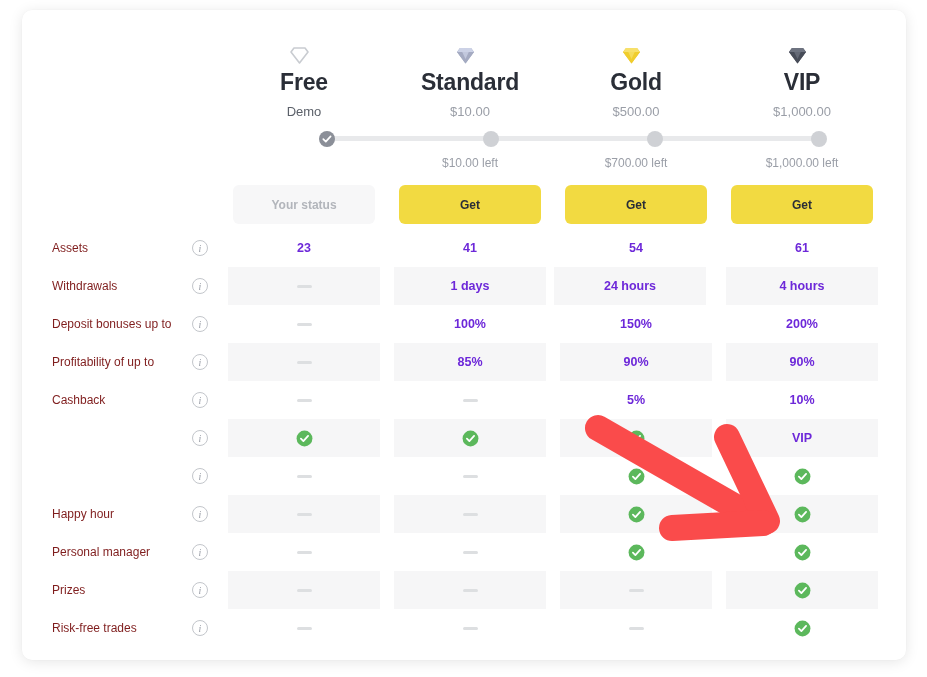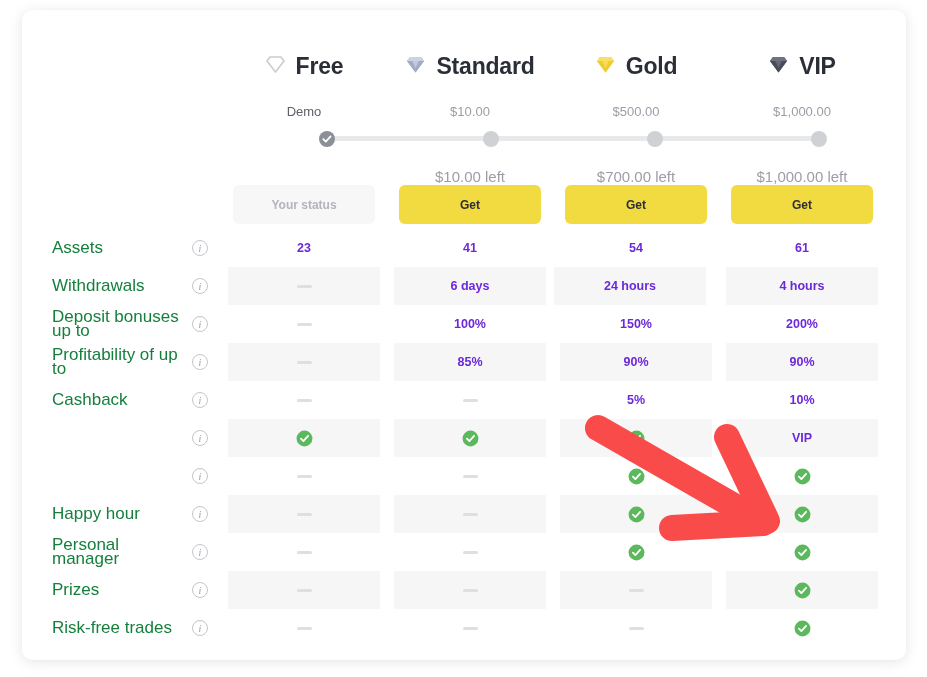--- a/index.html
+++ b/index.html
@@ -15,21 +15,21 @@
     position:absolute;
     left:22px;top:10px;
     width:884px;height:650px;
     background:#ffffff;
     border-radius:10px;
     box-shadow:0 2px 14px rgba(0,0,0,0.10), 0 0 0 0.5px rgba(0,0,0,0.015);
   }
 
   
   
-  .tier-head{position:absolute;top:36px;height:40px;display:flex;align-items:center;justify-content:center;}
+  .tier-head{position:absolute;top:36px;height:40px;display:flex;align-items:center;justify-content:flex-start;flex-direction:column;}
   .tier-head .gem{margin-right:10px;display:block;}
   .tier-head .nm{
     font-size:23px;font-weight:bold;color:#2a2e37;letter-spacing:-0.2px;
   }
 
   .price{
     position:absolute;top:94px;height:18px;
     text-align:center;font-size:13px;color:#9a9ea7;
   }
   .left-lbl{
@@ -43,42 +43,42 @@
   .knob{
     position:absolute;top:0;width:16px;height:16px;border-radius:50%;
     background:#cfd1d5;
   }
   .knob.done{background:#8b8f98;}
   .knob .tick{
     position:absolute;left:0;top:0;width:16px;height:16px;
   }
   .leftnote{
     position:absolute;top:146px;height:16px;text-align:center;
-    font-size:15px;color:#9a9ea7;margin-top:12px;
+    font-size:12px;color:#9a9ea7;
   }
 
   
   .btn{
     position:absolute;top:175px;height:39px;border-radius:6px;
     display:flex;align-items:center;justify-content:center;
     font-size:12px;font-weight:bold;cursor:pointer;
     border:none;
     font-family:"Liberation Sans","DejaVu Sans",sans-serif;
   }
   .btn.status{background:#f7f7f8;color:#b2b5bb;cursor:default;}
   .btn.get{background:#f2da41;color:#2a2e37;}
 
   
   .tbl{position:absolute;left:0;top:219px;width:884px;}
   .row{position:relative;height:38px;}
   .row.alt .cell{background:#f6f6f7;}
   .rowlabel{
     position:absolute;left:30px;width:130px;top:0;height:38px;
     display:flex;align-items:center;
-    font-size:17px;color:#15803d;line-height:14px;
+    font-size:12px;color:#7f1d1d;line-height:14px;
   }
   .infoicon{
     position:absolute;left:170px;top:50%;margin-top:-8px;
     width:16px;height:16px;border-radius:50%;
     border:1px solid #c3c6cb;color:#9a9ea7;
     font-size:10px;font-style:italic;font-family:"Liberation Serif",serif;
     display:flex;align-items:center;justify-content:center;
     cursor:pointer;box-sizing:border-box;
   }
   .cell{
@@ -181,21 +181,21 @@
           <div class="cell" style="left: 372px; width: 152px;">41</div>
           <div class="cell" style="left: 538px; width: 152px;">54</div>
           <div class="cell" style="left: 704px; width: 152px;">61</div>
         </div>
         <div class="row alt">
           <div class="rowlabel">Withdrawals</div>
           <div class="infoicon">i</div>
           <div class="cell" style="left: 206px; width: 152px;">
             <span class="dash"></span>
           </div>
-          <div class="cell" style="left: 372px; width: 152px;">6 days</div>
+          <div class="cell" style="left: 372px; width: 152px;">1 days</div>
           <div class="cell" style="left: 532px; width: 152px;">24 hours</div>
           <div class="cell" style="left: 704px; width: 152px;">4 hours</div>
         </div>
         <div class="row">
           <div class="rowlabel">Deposit bonuses up to</div>
           <div class="infoicon">i</div>
           <div class="cell" style="left: 206px; width: 152px;">
             <span class="dash"></span>
           </div>
           <div class="cell" style="left: 372px; width: 152px;">100%</div>

